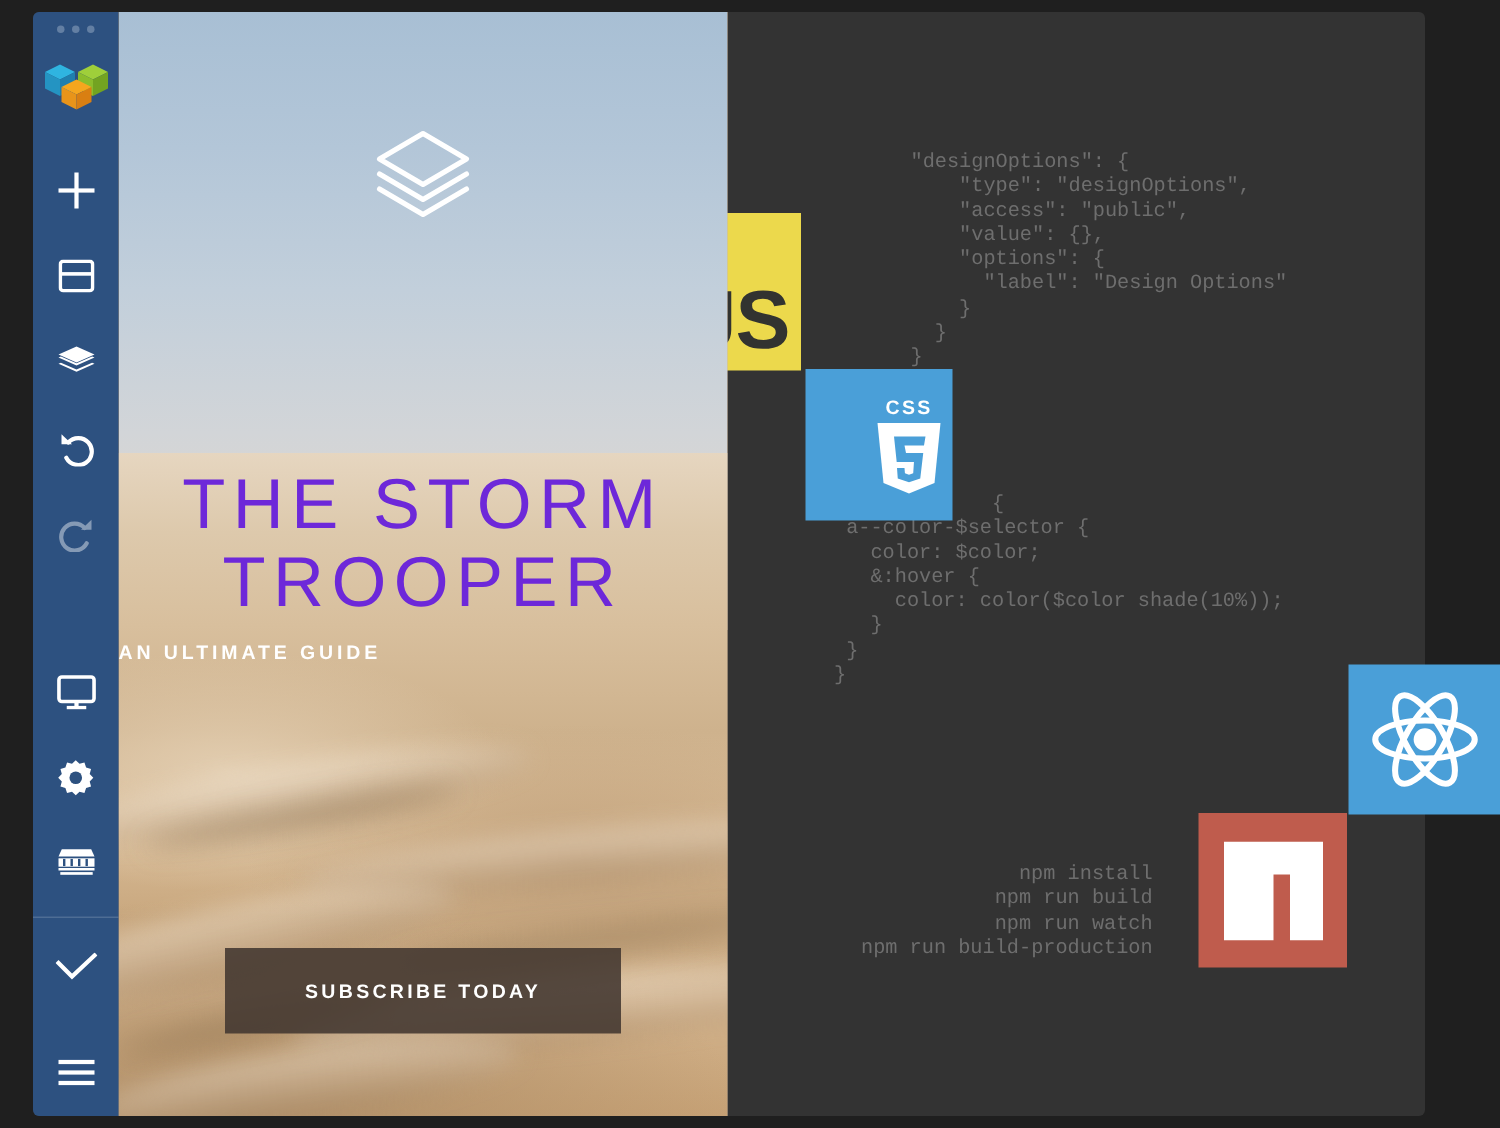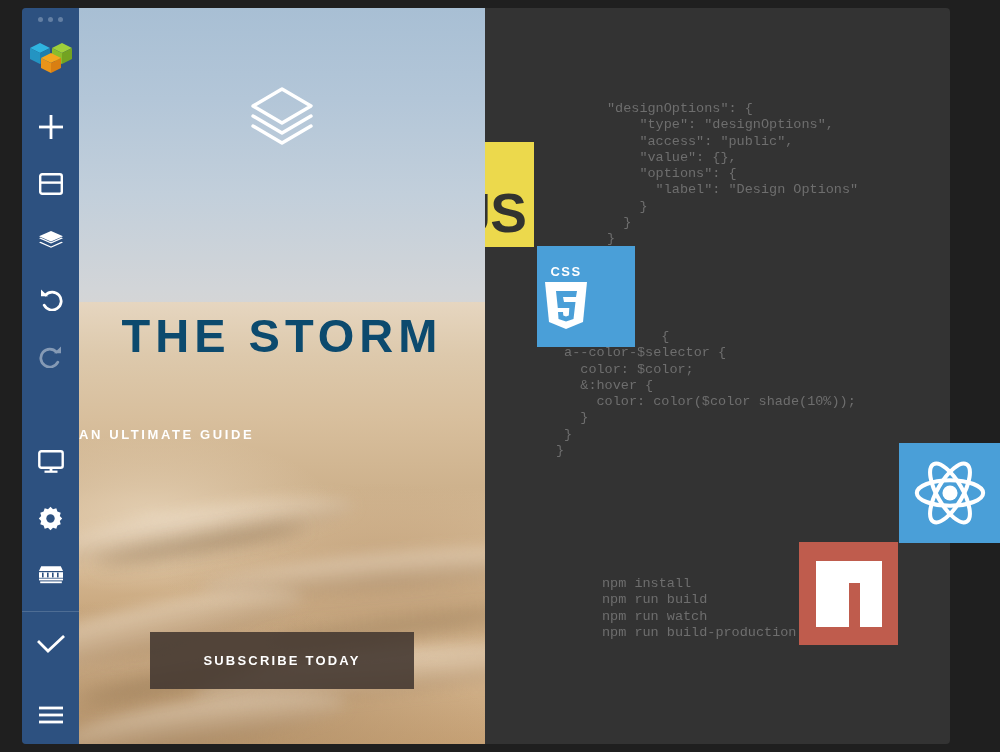--- a/index.html
+++ b/index.html
@@ -134,23 +134,23 @@
     left: 50%; top: 76px;
     transform: translateX(-50%);
     z-index: 4;
   }
   .poster-title {
     position: absolute;
     left: 0; right: 0;
     top: 302px;
     z-index: 4;
     text-align: center;
-    color: #0c4a6e;
+    color: #6d28d9;
     font-family: "Liberation Sans", sans-serif;
-    font-weight: bold;
+    font-weight: normal;
     font-size: 47px;
     line-height: 52px;
     letter-spacing: 5px;
     padding: 0 8px;
   }
   .poster-sub {
     position: absolute;
     left: 0; right: 0;
     top: 419px;
     z-index: 4;
@@ -181,21 +181,21 @@
     position: absolute;
     font-family: "Liberation Mono", monospace;
     font-size: 13.5px;
     line-height: 16.3px;
     color: #6e6e6e;
     white-space: pre;
     z-index: 10;
   }
   .code-json  { left: 585px; top: 93px; }
   .code-scss  { left: 534px; top: 321px; }
-  .code-npm   { left: 580px; top: 568px; }
+  .code-npm   { left: 552px; top: 568px; text-align: right; }
 
   
   .badge { position: absolute; z-index: 20; }
   .badge-js {
     left: 434px; top: 142px;
     width: 100px; height: 105px;
     background: #ecd94c;
   }
   .badge-js .js-text {
     position: absolute;
@@ -203,21 +203,21 @@
     font-family: "Liberation Sans", sans-serif;
     font-weight: bold;
     font-size: 55px;
     color: #323330;
     letter-spacing: -1px;
   }
   .badge-css {
     left: 537px; top: 246px;
     width: 98px; height: 101px;
     background: #4a9fd8;
-    display: flex; align-items: center; justify-content: flex-start;
+    display: flex; align-items: center; justify-content: flex-end;
   }
   .badge-react {
     left: 899px; top: 443px;
     width: 101px; height: 100px;
     background: #4a9fd8;
     display: flex; align-items: center; justify-content: center;
   }
   .badge-npm {
     left: 799px; top: 542px;
     width: 99px; height: 103px;
@@ -301,20 +301,21 @@
     <svg class="poster-layers-icon" width="70" height="70" viewBox="0 0 70 70">
       <g fill="none" stroke="#ffffff" stroke-width="3.4" stroke-linejoin="round" stroke-linecap="round">
         <path d="M35 5 L64 22 L35 39 L6 22 Z"></path>
         <path d="M6 32 L35 49 L64 32"></path>
         <path d="M6 42 L35 59 L64 42"></path>
       </g>
     </svg>
 
     <div class="poster-title">
       <div>THE STORM</div>
+      <div>TROOPER</div>
     </div>
 
     <div class="poster-sub">AN ULTIMATE GUIDE</div>
 
     <button class="subscribe-btn">SUBSCRIBE TODAY</button>
   </div>
 
   <div class="sidebar">
 
     <div class="win-dots">

